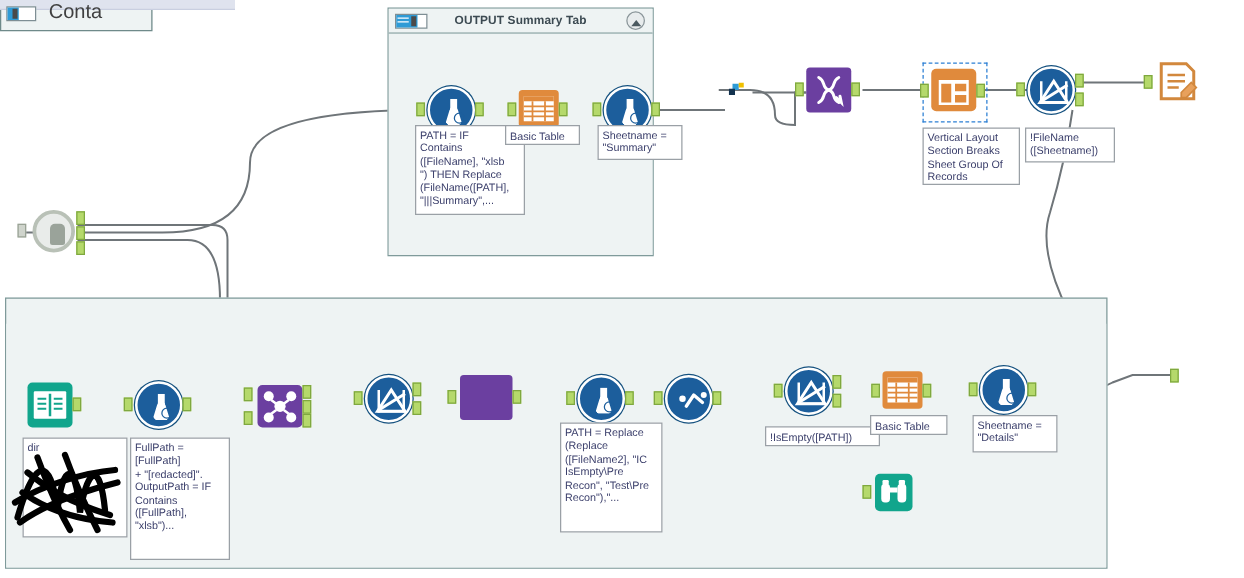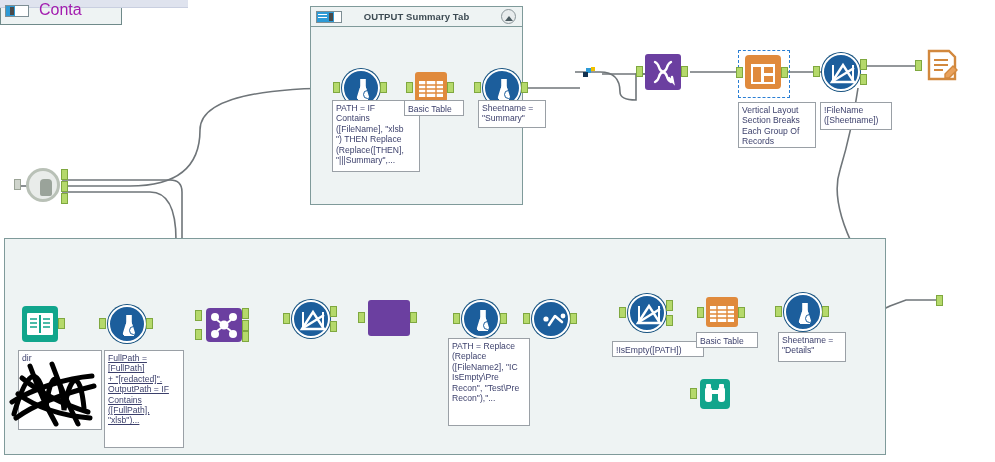--- a/index.html
+++ b/index.html
@@ -27,21 +27,21 @@
      box-shadow:0 3px 0 #ffffff;}
 
   .ccollapse{position:absolute;right:6px;top:2px;width:15px;height:15px;border-radius:50%;
      background:#e8eced;border:1px solid #8a9599;box-sizing:border-box;}
   .ccollapse:after{content:"";position:absolute;left:3px;top:6px;width:0;height:0;
      border-left:4px solid transparent;border-right:4px solid transparent;border-bottom:5px solid #4b5a60;}
 
   #c-summary{left:310px;top:6px;width:213px;height:199px;}
   #c-second {left:4px;  top:238px;width:882px;height:217px;}
   #c-right  {left:932px;top:293px;width:120px;height:23px;border:1px solid #6f8a8a;background:#eef3f3;}
-  #c-right .ctitle{text-align:left;padding-left:38px;color:#a21caf;}
+  #c-right .ctitle{text-align:left;padding-left:38px;color:#404040;}
 
   
   #wires{position:absolute;left:0;top:0;width:995px;height:462px;pointer-events:none;}
 
   
   .tool{position:absolute;}
   .ico{position:relative;display:block;}
 
   
   .circ{width:38px;height:38px;border-radius:50%;background:#1c5e9c;box-sizing:border-box;
@@ -177,21 +177,21 @@
 
   <div class="tool" style="left:342px;top:69px;">
     <div class="ico circ flask"></div>
     <span class="anchor" style="left:-9px;top:13px;"></span>
     <span class="anchor" style="left:38px;top:13px;"></span>
   </div>
   <div class="note" style="left:332px;top:100px;width:88px;height:72px;">PATH = IF
 Contains
 ([FileName], "xlsb
 ") THEN Replace
-(Replace([THEN],
+(FileName([PATH],
 "|||Summary",...</div>
 
   <div class="tool" style="left:415px;top:72px;">
     <div class="ico or-table">
       <svg width="32" height="30" viewBox="0 0 32 30">
           <rect x="4" y="5" width="24" height="20" fill="#fff"></rect>
           <rect x="4" y="5" width="24" height="4" fill="#e08a3c"></rect>
           <g stroke="#e08a3c" stroke-width="1.4">
             <path d="M4 13h24M4 17h24M4 21h24M11 9v16M21 9v16"></path>
           </g>
@@ -241,21 +241,21 @@
           <rect x="8" y="12" width="8" height="15" fill="#e08a3c"></rect>
           <rect x="19" y="12" width="9" height="6" fill="#e08a3c"></rect>
           <rect x="19" y="21" width="9" height="6" fill="#e08a3c"></rect>
         </svg>
     </div>
     <span class="anchor" style="left:-9px;top:12px;"></span>
     <span class="anchor" style="left:36px;top:12px;"></span>
   </div>
   <div class="note" style="left:738px;top:102px;width:78px;height:46px;">Vertical Layout
 Section Breaks
-Each Group Of
+Sheet Group Of
 Records</div>
 
   <div class="tool" style="left:822px;top:53px;">
     <div class="ico circ filter">
       <svg width="38" height="38" viewBox="0 0 38 38" style="position:absolute;left:0;top:0;">
         <path d="M8 27 L19 10 L30 27 Z" fill="none" stroke="#fff" stroke-width="2.4"></path>
         <path d="M9 26 L30 13" stroke="#fff" stroke-width="2.4"></path>
         </svg>
     </div>
     <span class="anchor" style="left:-9px;top:13px;"></span>
@@ -301,21 +301,21 @@
       <path d="M22 8 C30 30, 40 52, 48 66"></path>
       <path d="M44 6 C52 28, 62 50, 70 66"></path>
     </g>
   </svg>
 
   <div class="tool" style="left:108px;top:305px;">
     <div class="ico circ flask"></div>
     <span class="anchor" style="left:-9px;top:13px;"></span>
     <span class="anchor" style="left:38px;top:13px;"></span>
   </div>
-  <div class="note" style="left:104px;top:350px;width:80px;height:98px;text-decoration:underline;">FullPath =
+  <div class="note" style="left:104px;top:350px;width:80px;height:98px;">FullPath =
 [FullPath]
 + "[redacted]".
 OutputPath = IF
 Contains
 ([FullPath],
 "xlsb")...</div>
 
   <div class="tool" style="left:206px;top:308px;">
     <div class="ico sq join" style="width:36px;height:34px;">
       <svg width="36" height="34" viewBox="0 0 36 34">

